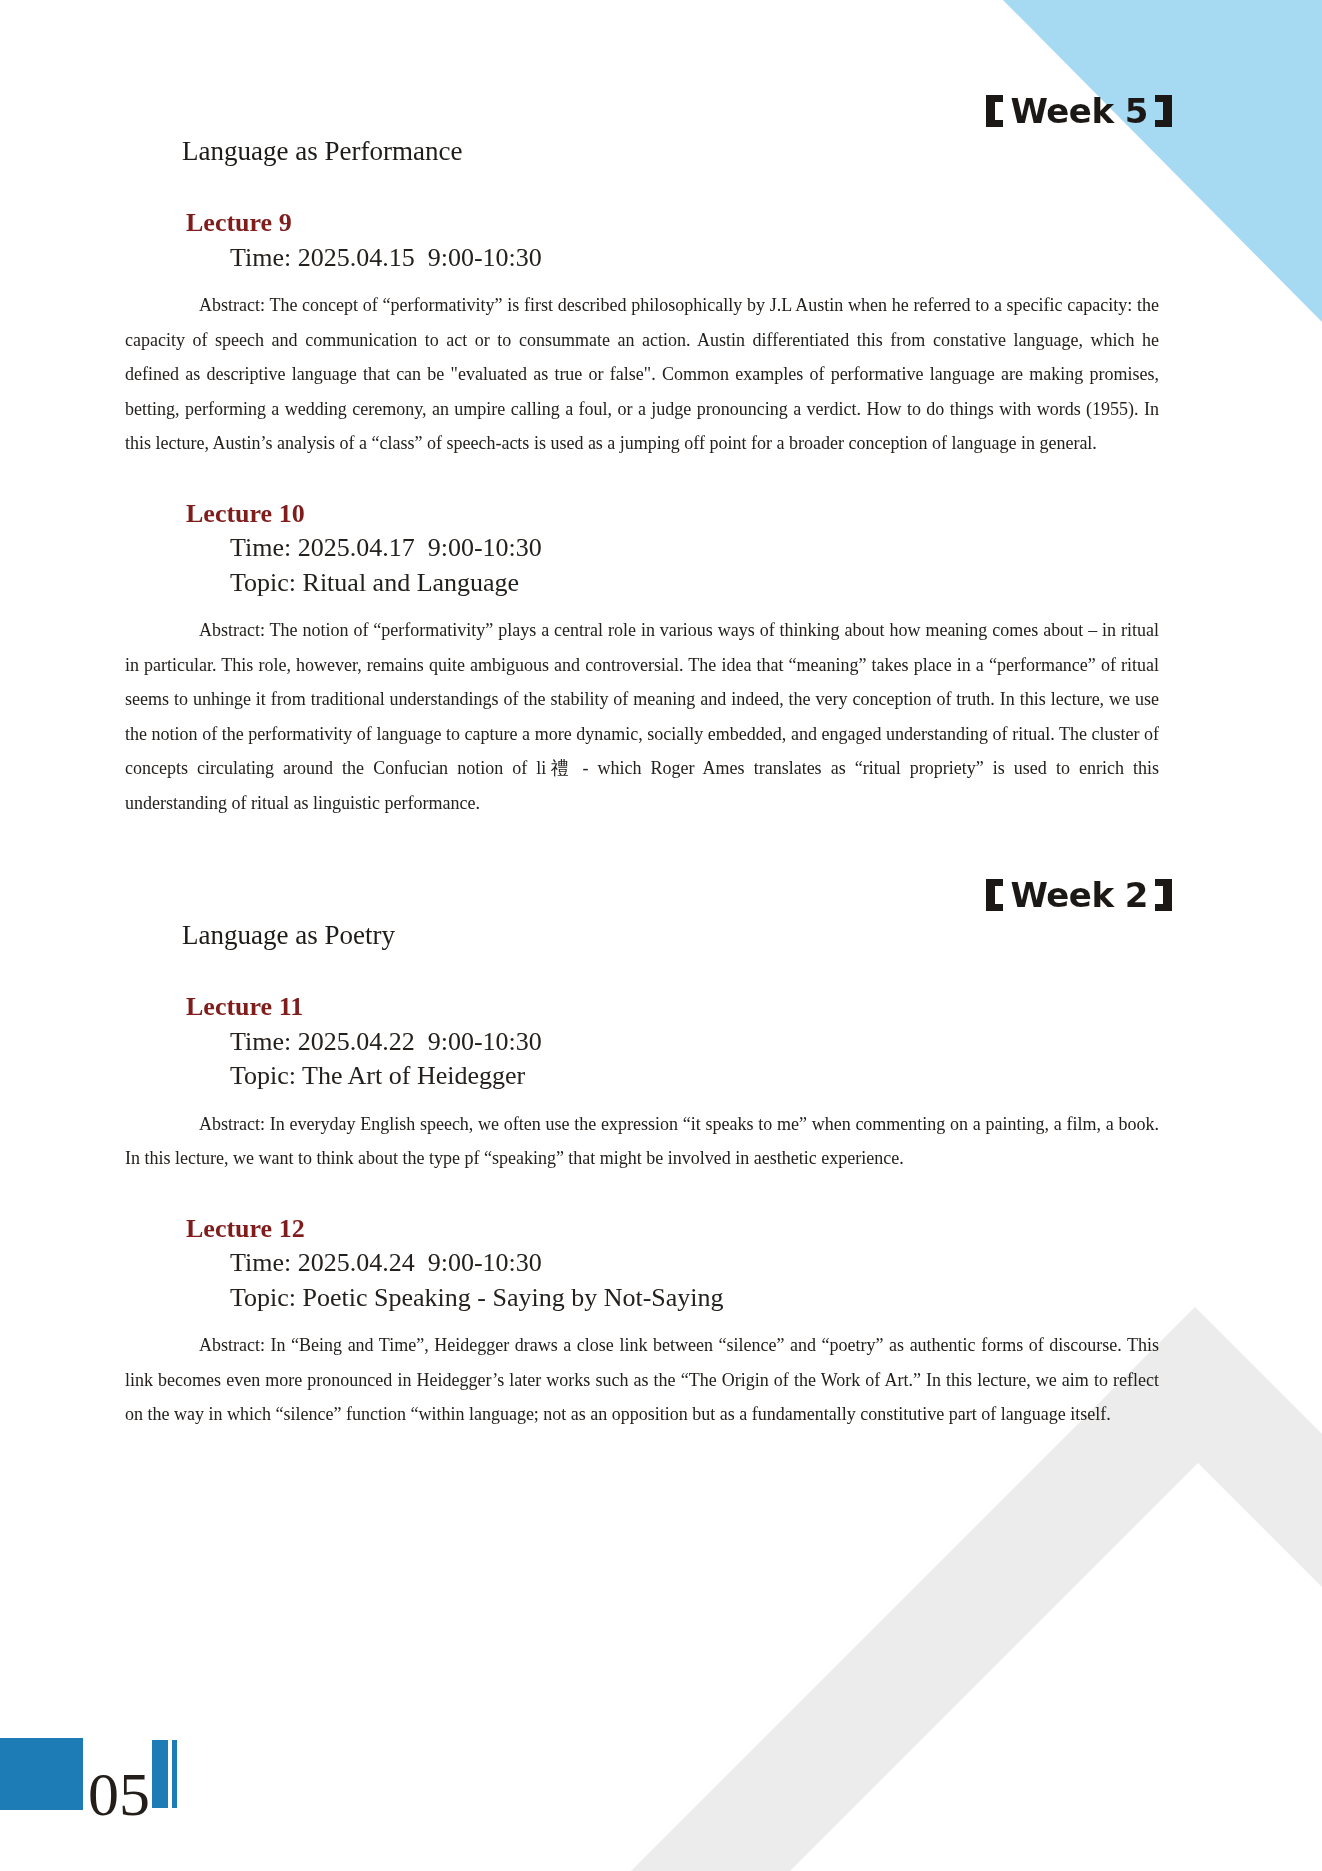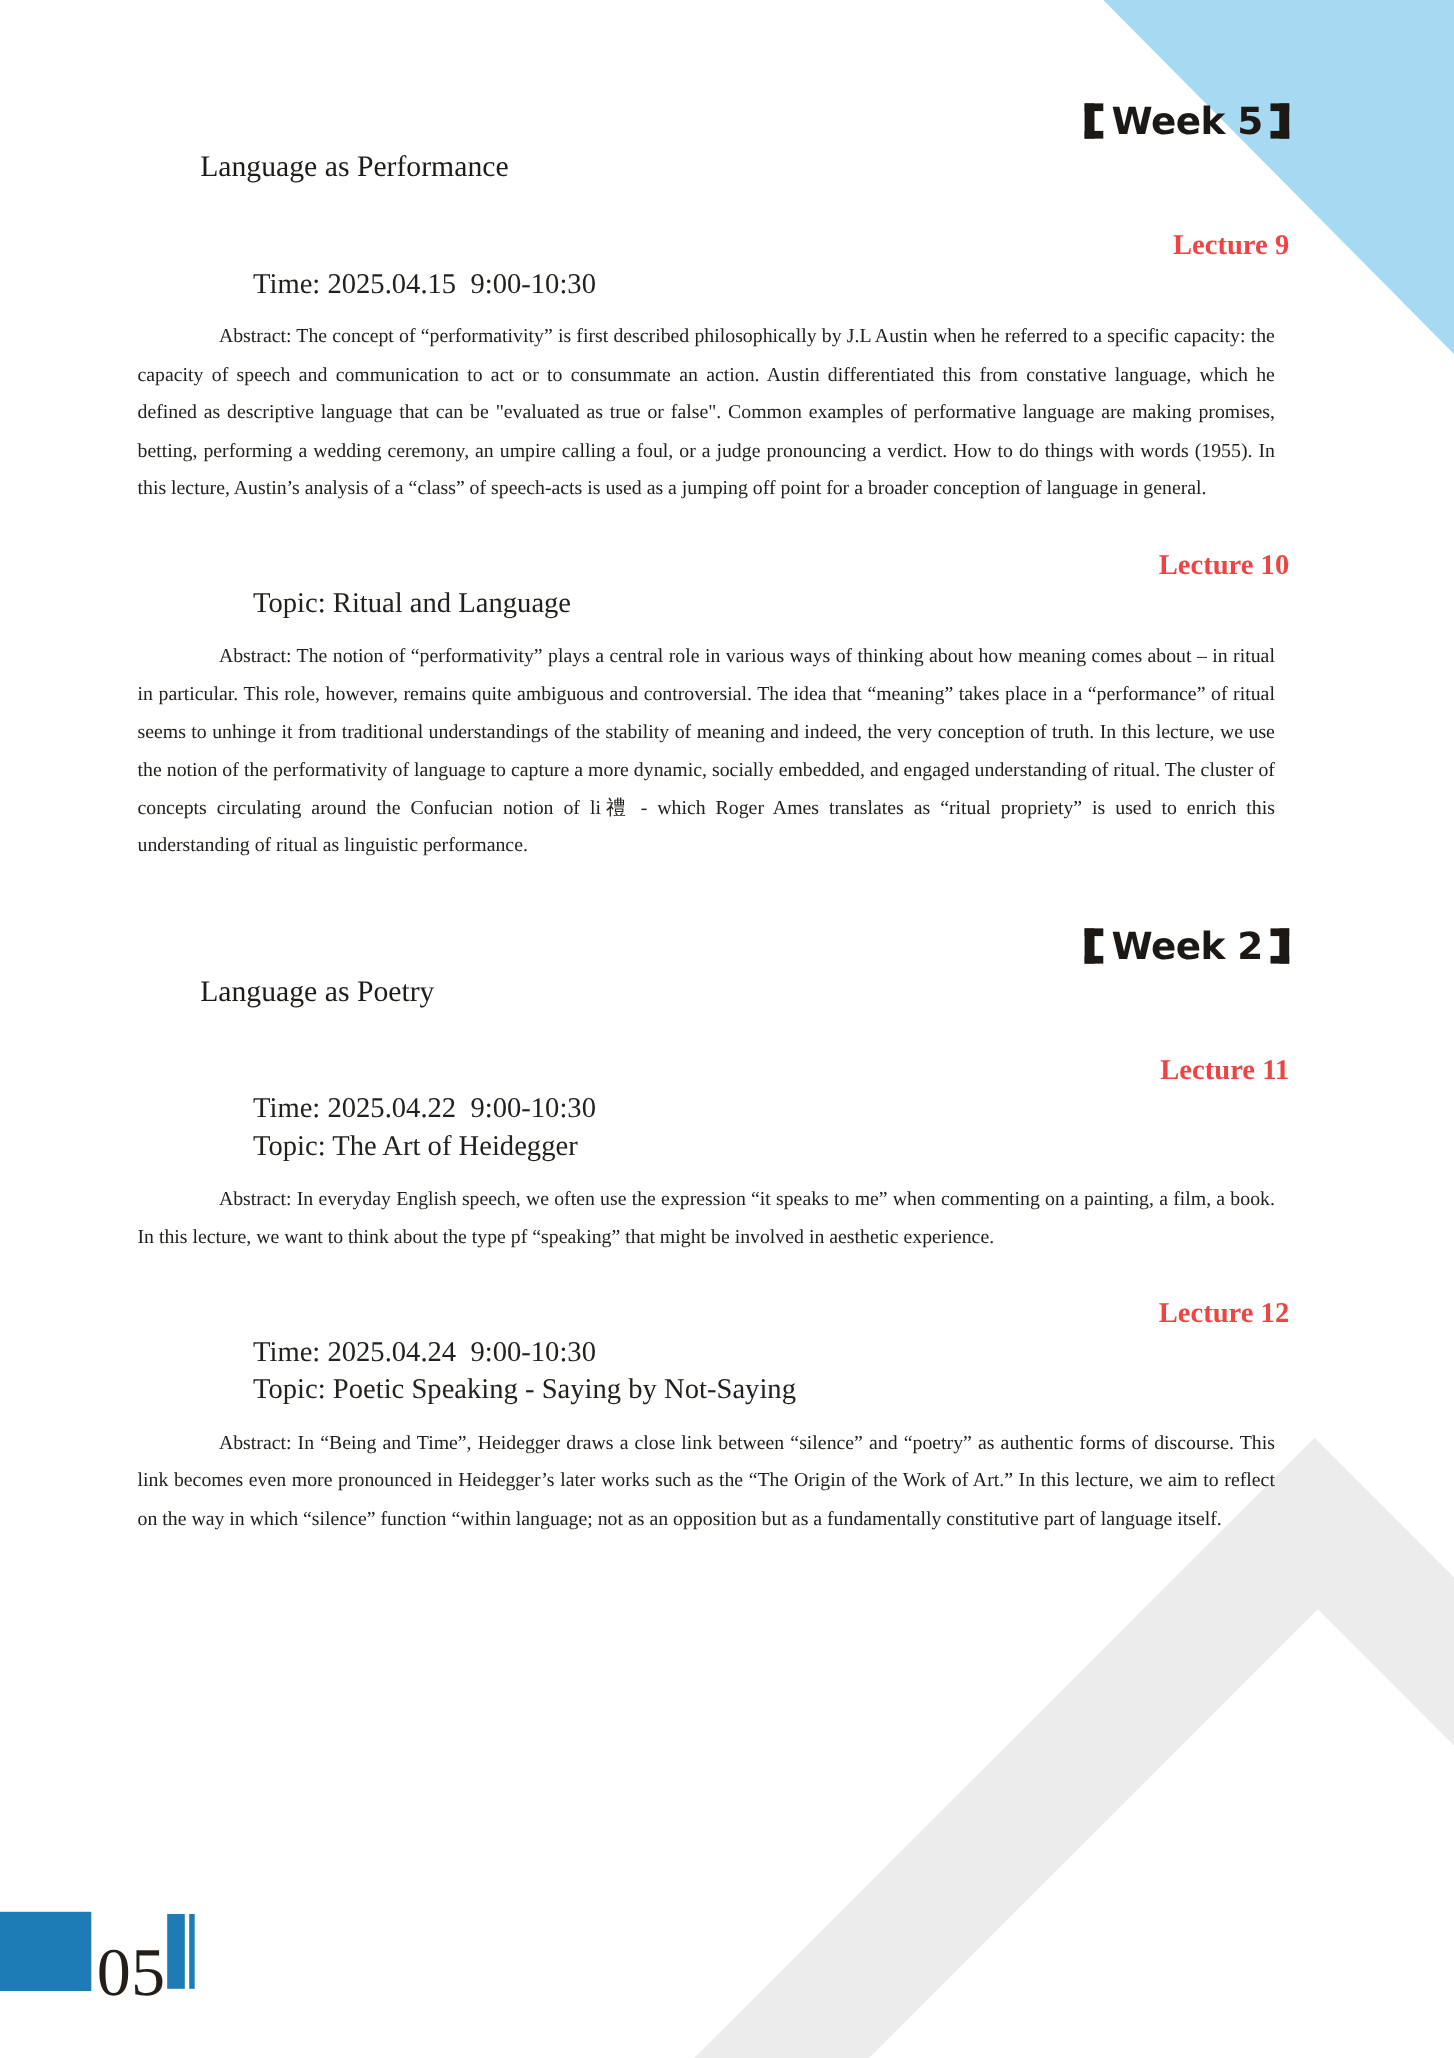--- a/index.html
+++ b/index.html
@@ -45,22 +45,21 @@
     margin-left:70px;
     color:#1f1b18;
   }
   .week-section.second { margin-top:54px; }
   .lecture { margin-top:36px; }
   .lecture-title {
     font-weight:bold;
     font-size:26px;
     line-height:34.5px;
     margin-left:74px;
-    color:#ef4444;
-    text-align:right;
+    color:#7f1d1d;
   }
   .meta-line {
     font-size:26px;
     line-height:34.5px;
     margin-left:118px;
     white-space:pre-wrap;
     font-family:Liberation Serif, serif;
   }
   .abstract {
     margin:13px;
@@ -100,20 +99,21 @@
       <div class="week-subtitle">Language as Performance</div>
 
       <div class="lecture">
         <div class="lecture-title">Lecture 9</div>
         <div class="meta-line">Time: 2025.04.15  9:00-10:30</div>
         <p class="abstract">Abstract: The concept of “performativity” is first described philosophically by J.L Austin when he referred to a specific capacity: the capacity of speech and communication to act or to consummate an action. Austin differentiated this from constative language, which he defined as descriptive language that can be "evaluated as true or false". Common examples of performative language are making promises, betting, performing a wedding ceremony, an umpire calling a foul, or a judge pronouncing a verdict. How to do things with words (1955). In this lecture, Austin’s analysis of a “class” of speech-acts is used as a jumping off point for a broader conception of language in general.</p>
       </div>
 
       <div class="lecture">
         <div class="lecture-title">Lecture 10</div>
+        <div class="meta-line">Time: 2025.04.17  9:00-10:30</div>
         <div class="meta-line">Topic: Ritual and Language</div>
         <p class="abstract">Abstract: The notion of “performativity” plays a central role in various ways of thinking about how meaning comes about – in ritual in particular. This role, however, remains quite ambiguous and controversial. The idea that “meaning” takes place in a “performance” of ritual seems to unhinge it from traditional understandings of the stability of meaning and indeed, the very conception of truth. In this lecture, we use the notion of the performativity of language to capture a more dynamic, socially embedded, and engaged understanding of ritual. The cluster of concepts circulating around the Confucian notion of li禮 - which Roger Ames translates as “ritual propriety” is used to enrich this understanding of ritual as linguistic performance.</p>
       </div>
     </div>
 
     <div class="week-section second">
       <div class="week-heading"><span class="lb"></span><span>Week 2</span><span class="rb"></span></div>
       <div class="week-subtitle">Language as Poetry</div>
 
       <div class="lecture">

